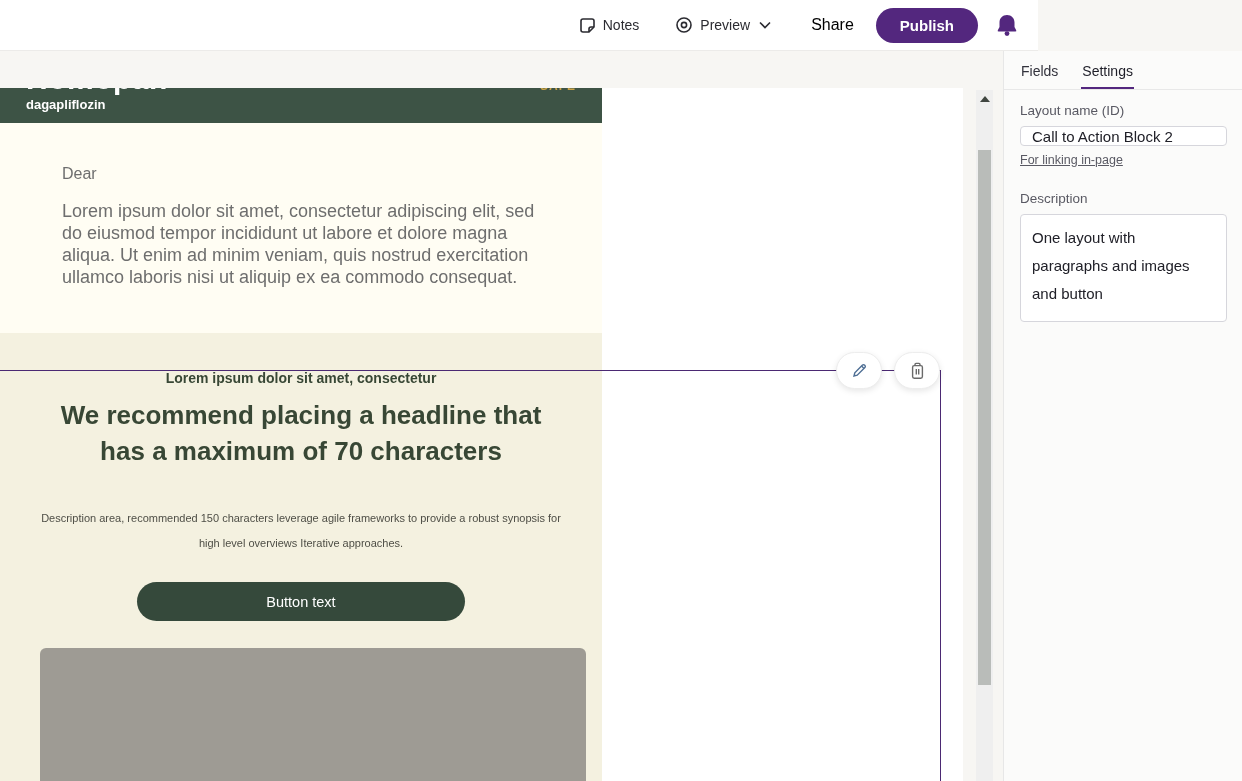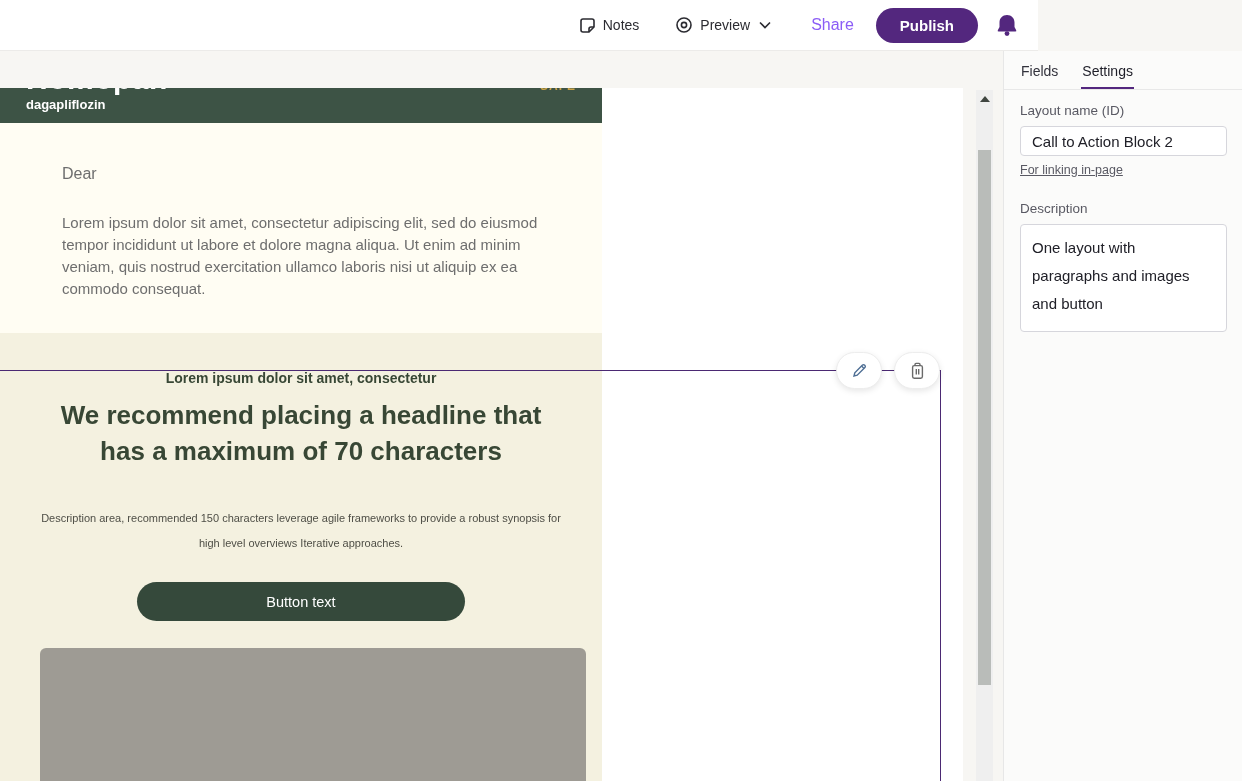--- a/index.html
+++ b/index.html
@@ -7,21 +7,21 @@
               font-family:"Liberation Sans", sans-serif; }
   .stage { position:relative; width:1242px; height:781px; background:#F7F6F3; }
 
   
   .topbar { position:absolute; left:0; top:0; width:1038px; height:51px;
             background:#fff; border-bottom:1px solid #ECEBE9;
             display:flex; align-items:center; justify-content:flex-end; z-index:30; }
   .tb-item { display:flex; align-items:center; gap:7px; color:#2B2B31; font-size:14px; cursor:pointer; }
   .tb-notes { margin-right:36px; }
   .tb-preview { margin-right:40px; }
-  .tb-share { font-size:16px; color:#8b5cf6; margin-right:22px; }
+  .tb-share { font-size:16px; color:#000000; margin-right:22px; }
   .tb-publish { background:#53277E; color:#fff; font-size:15px; font-weight:700;
                 border:none; border-radius:18px; height:35px; padding:0 24px;
                 margin-right:14px; cursor:pointer; }
   .tb-bell { width:30px; height:30px; margin-right:16px; display:flex;
              align-items:center; justify-content:center; cursor:pointer; }
   .chev { margin-left:2px; }
 
   
   .canvas { position:absolute; left:0; top:51px; width:1003px; height:730px;
             background:#F7F6F3; overflow:hidden; }
@@ -31,21 +31,21 @@
 
   .email-header { position:relative; height:60px; margin-top:-25px;
                   background:#3D5345; padding-left:26px; overflow:hidden; }
   .logo { color:#fff; font-weight:700; font-size:30px; line-height:32px; letter-spacing:.5px; }
   .tagline { color:#fff; font-weight:700; font-size:13px; line-height:15px; margin-top:2px; }
   .hdr-badge { position:absolute; top:16px; right:26px; color:#C9A347;
                font-size:12px; font-weight:700; letter-spacing:1px; }
 
   .email-intro { background:#FFFDF3; height:210px; padding:42px 62px 0; }
   .greeting { color:#6E6E6E; font-size:16px; }
-  .paragraph { color:#6E6E6E; font-size:15px; line-height:22px; margin-top:29px; max-width:478px; }
+  .paragraph { color:#6E6E6E; font-size:18px; line-height:22px; margin-top:17px; max-width:478px; }
 
   .cta { background:#F4F1E0; height:556px; padding:37px 40px 0; text-align:center; }
   .eyebrow { color:#384735; font-size:14px; font-weight:700; }
   .headline { color:#384735; font-size:26px; font-weight:700; line-height:36px; margin:11px auto 0; max-width:522px; }
   .cta-desc { color:#4E4E46; font-size:11px; line-height:25px; margin:37px auto 0; max-width:522px; }
   .cta-btn { display:block; margin:26px auto 0; width:328px; height:39px;
              background:#35493B; color:#fff; font-size:14.5px;
              border:none; border-radius:20px; cursor:pointer;
              font-family:"Liberation Sans", sans-serif; }
   .img-ph { margin:27px auto 0; width:546px; height:160px; background:#9E9B94;
@@ -73,21 +73,21 @@
   
   .panel { position:absolute; left:1003px; top:51px; width:239px; height:730px;
            background:#FBFBFA; border-left:1px solid #E7E7E7; }
   .tabbar { height:39px; display:flex; align-items:flex-end; gap:22px;
             padding-left:16px; border-bottom:1px solid #E8E8E8; background:#FBFBFA; }
   .tab { font-size:14px; color:#32323C; padding:9px 1px 8px; cursor:pointer;
          border-bottom:2px solid transparent; }
   .tab.active { color:#1E1E28; border-bottom-color:#53277E; }
   .panel-body { padding:13px 16px 0; }
   .fld-label { font-size:13.5px; color:#595963; margin-bottom:8px; }
-  .fld-input { width:207px; height:30px; background:#fff; border:1px solid #D6D6DC;
+  .fld-input { width:207px; height:20px; background:#fff; border:1px solid #D6D6DC;
                border-radius:4px; padding:0 11px; font-size:15px; color:#202028;
                font-family:"Liberation Sans", sans-serif; outline:none; }
   .fld-helper { font-size:12.5px; color:#595963; margin-top:7px;text-decoration:underline; }
   .desc-wrap { margin-top:24px; }
   .desc-box { width:207px; background:#fff; border:1px solid #D6D6DC; border-radius:4px;
               padding:9px 11px; }
   .desc-box textarea { width:164px; height:84px; border:none; outline:none; resize:none;
                        overflow:hidden; font-size:15px; line-height:28px; color:#202028;
                        background:transparent; font-family:"Liberation Sans", sans-serif; }
 </style>

